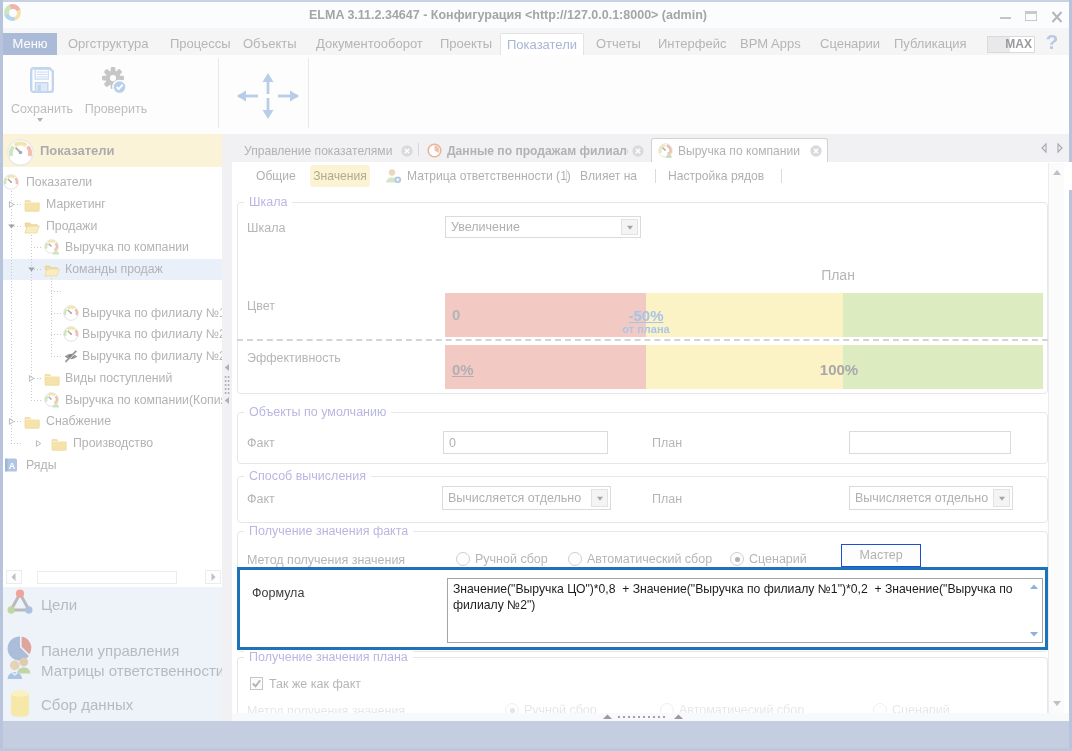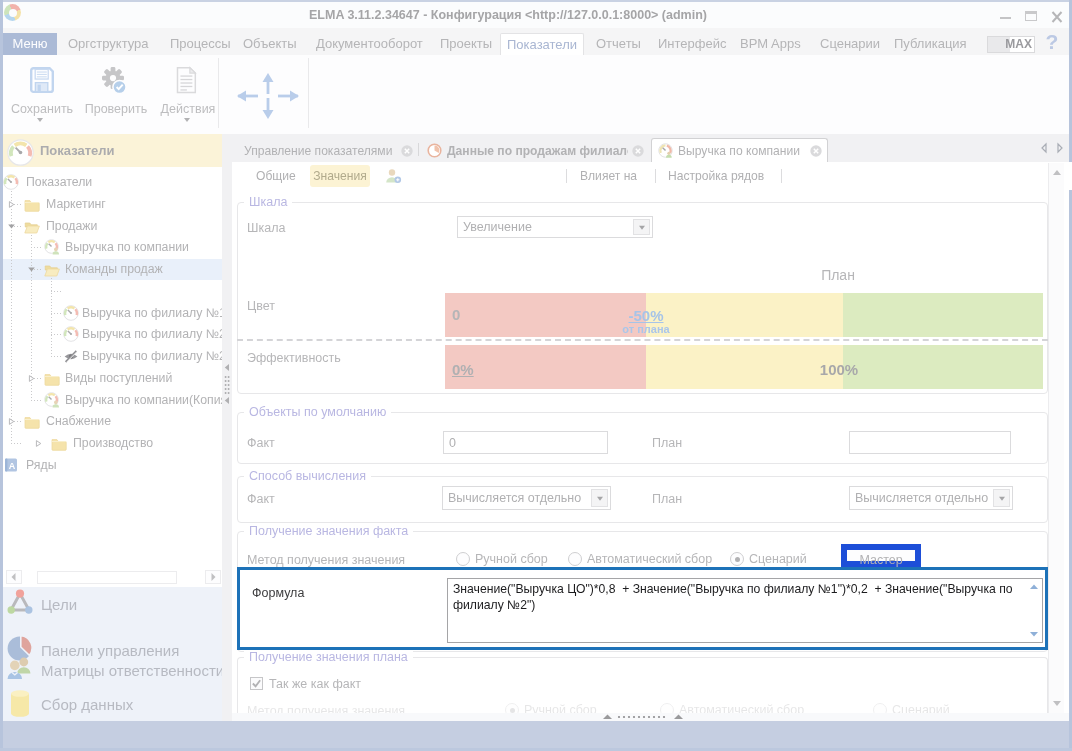--- a/index.html
+++ b/index.html
@@ -100,21 +100,21 @@
 
   .bar { position:absolute; display:flex; }
   .bar .seg-red { background:#f3c9c3; }
   .bar .seg-yellow { background:#fbf2c6; }
   .bar .seg-green { background:#dcebc0; }
   .bar-txt { position:absolute; font-weight:bold; }
   .dashed-line { position:absolute; border-top:2px dashed #d4d4d7; }
 
   .radio { position:absolute; width:14px; height:14px; border-radius:50%; border:1px solid #cfcfd1; background:#fdfdfe; }
   .radio.sel:after { content:""; position:absolute; left:3.5px; top:3.5px; width:5px; height:5px; border-radius:50%; background:#b2b2b4; }
-  .btn { position:absolute; background:#fdfdfe; border:6px solid #1d4ed8; font-size:12.5px; color:#b2b2b4; text-align:center; }
+  .btn { position:absolute; background:#fdfdfe; border:1px solid #1d4ed8; font-size:12.5px; color:#b2b2b4; text-align:center; }
 
   #formula-row { position:absolute; left:5px; top:377px; width:811px; height:83px; background:#fff; border:3px solid #1d72b8; }
   #formula-label { position:absolute; left:12px; top:16px; font-size:12.5px; color:#3c3c3e; }
   #formula-box { position:absolute; left:207px; top:8px; width:596px; height:65px; border:1px solid #a5a5a7; background:#fff; }
   #formula-text { position:absolute; left:5px; top:2px; width:566px; font-size:12.2px; line-height:16px; color:#1c1c1e; white-space:pre-wrap; word-wrap:break-word; }
   .fsc { position:absolute; right:2px; width:12px; height:10px; }
 
   .chk { position:absolute; width:13px; height:13px; border:1px solid #c6c6c8; background:#fbfbfc; }
 
   #hsplit { position:absolute; left:0; top:579px; width:837px; height:8px; background:#f8f9fb; }
@@ -212,37 +212,20 @@
         <rect x="10.6" y="1" width="4.8" height="22" rx="1.4" transform="rotate(90 13 12)"></rect>
         <rect x="10.6" y="1" width="4.8" height="22" rx="1.4" transform="rotate(135 13 12)"></rect>
         <circle cx="13" cy="12" r="7.4"></circle>
       </g>
       <circle cx="13" cy="12" r="3.1" fill="#fdfdfe"></circle>
       <circle cx="19.5" cy="21" r="6.6" fill="#b6cfea" stroke="#fdfdfe" stroke-width="1.6"></circle>
       <path d="M16.6,21 l2.1,2.1 l4,-4.6" stroke="#fff" stroke-width="1.9" fill="none"></path>
           </svg>
         </div>
         <div class="tb-label" style="left: 0px; width: 66px;">Проверить</div>
-      </div>
-      <div class="abs" style="left: 156px; top: 0px; width: 58px; height: 79px;">
-        <div class="abs" style="left: 17px; top: 11px; width: 26px; height: 28px;">
-          <svg width="20.8" height="28.080000000000002" viewBox="0 0 21 28">
-      <path d="M1.5,1.5 h12.5 l5.5,5.5 V26.5 H1.5 z" fill="#fdfdfe" stroke="#dadadc" stroke-width="1.5"></path>
-      <path d="M14,1.5 l5.5,5.5 h-5.5 z" fill="#ececee" stroke="#dadadc" stroke-width="1.2"></path>
-      <g stroke="#d6d6d8" stroke-width="1.3">
-        <line x1="4.5" y1="10" x2="16.5" y2="10"></line>
-        <line x1="4.5" y1="13.5" x2="16.5" y2="13.5"></line>
-        <line x1="4.5" y1="17" x2="16.5" y2="17"></line>
-        <line x1="4.5" y1="20.5" x2="16.5" y2="20.5"></line>
-        <line x1="4.5" y1="24" x2="11" y2="24"></line>
-      </g>
-          </svg>
-        </div>
-        <div class="tb-label" style="left: 0px; width: 58px;">Действия</div>
-        <div class="tb-caret" style="left: 25px;"></div>
       </div>
     </div>
 
   <div class="abs" id="sidebar">
     <div id="sidebar-header">
       <div class="abs" id="sidebar-header-icon" style="left:4px; top:5px;">
           <svg width="27" height="27" viewBox="0 0 27 27">
     <circle cx="13.5" cy="13.5" r="12.7" fill="#fff" stroke="#e7e7e9" stroke-width="1.2"></circle>
     <path d="M4.4,17.2 A9.8,9.8 0 0 1 6.5,7.5" fill="none" stroke="#d2e6bc" stroke-width="3.8"></path>
     <path d="M7.7,6.4 A9.8,9.8 0 0 1 19.3,6.4" fill="none" stroke="#f3e5ac" stroke-width="3.8"></path>
@@ -579,34 +562,35 @@
           <div class="t">Значения</div>
         </div>
         <div class="abs" style="left: 142px; top: 5px; width: 18px; height: 18px;">
           <svg width="18" height="18" viewBox="0 0 18 18">
       <circle cx="8" cy="5.5" r="3.2" fill="#e9d8bd"></circle>
       <path d="M2.2,15.5 a5.8,5.2 0 0 1 11.6,0 z" fill="#d4e5c8"></path>
       <circle cx="13.8" cy="12.8" r="3.3" fill="#b2c8e6"></circle>
       <path d="M12.2,12.8 h3.2 M13.8,11.2 v3.2" stroke="#fff" stroke-width="1"></path>
           </svg>
         </div>
+        <div class="subtab" style="left: 165px;">Матрица ответственности (1)</div>
         <div class="subtab-sep" style="left: 324px;"></div>
         <div class="subtab" style="left: 338px;">Влияет на</div>
         <div class="subtab-sep" style="left: 413px;"></div>
         <div class="subtab" style="left: 426px;">Настройка рядов</div>
         <div class="subtab-sep" style="left: 539px;"></div>
       </div>
 
     <div id="content">
 
       <div class="fs" style="left:5px; top:12px; width:811px; height:192px;">
         <span class="fs-legend">Шкала</span>
       </div>
       <div class="form-label" style="left:15px; top:31px;">Шкала</div>
-      <div class="tbox" style="left:213px; top:26px; width:196px; height:22px;margin-left:12px;">
+      <div class="tbox" style="left:213px; top:26px; width:196px; height:22px;">
         <span class="val">Увеличение</span>
         <span class="combo-btn"></span>
       </div>
       <div class="form-label" style="left:556px; top:77px; width:100px; text-align:center; font-size:14px;">План</div>
       <div class="form-label" style="left:15px; top:109px;">Цвет</div>
 
       <div class="bar" style="left:213px; top:103px; width:598px; height:44px;">
         <div class="seg-red" style="width:201px"></div>
         <div class="seg-yellow" style="width:197px"></div>
         <div class="seg-green" style="width:200px"></div>

